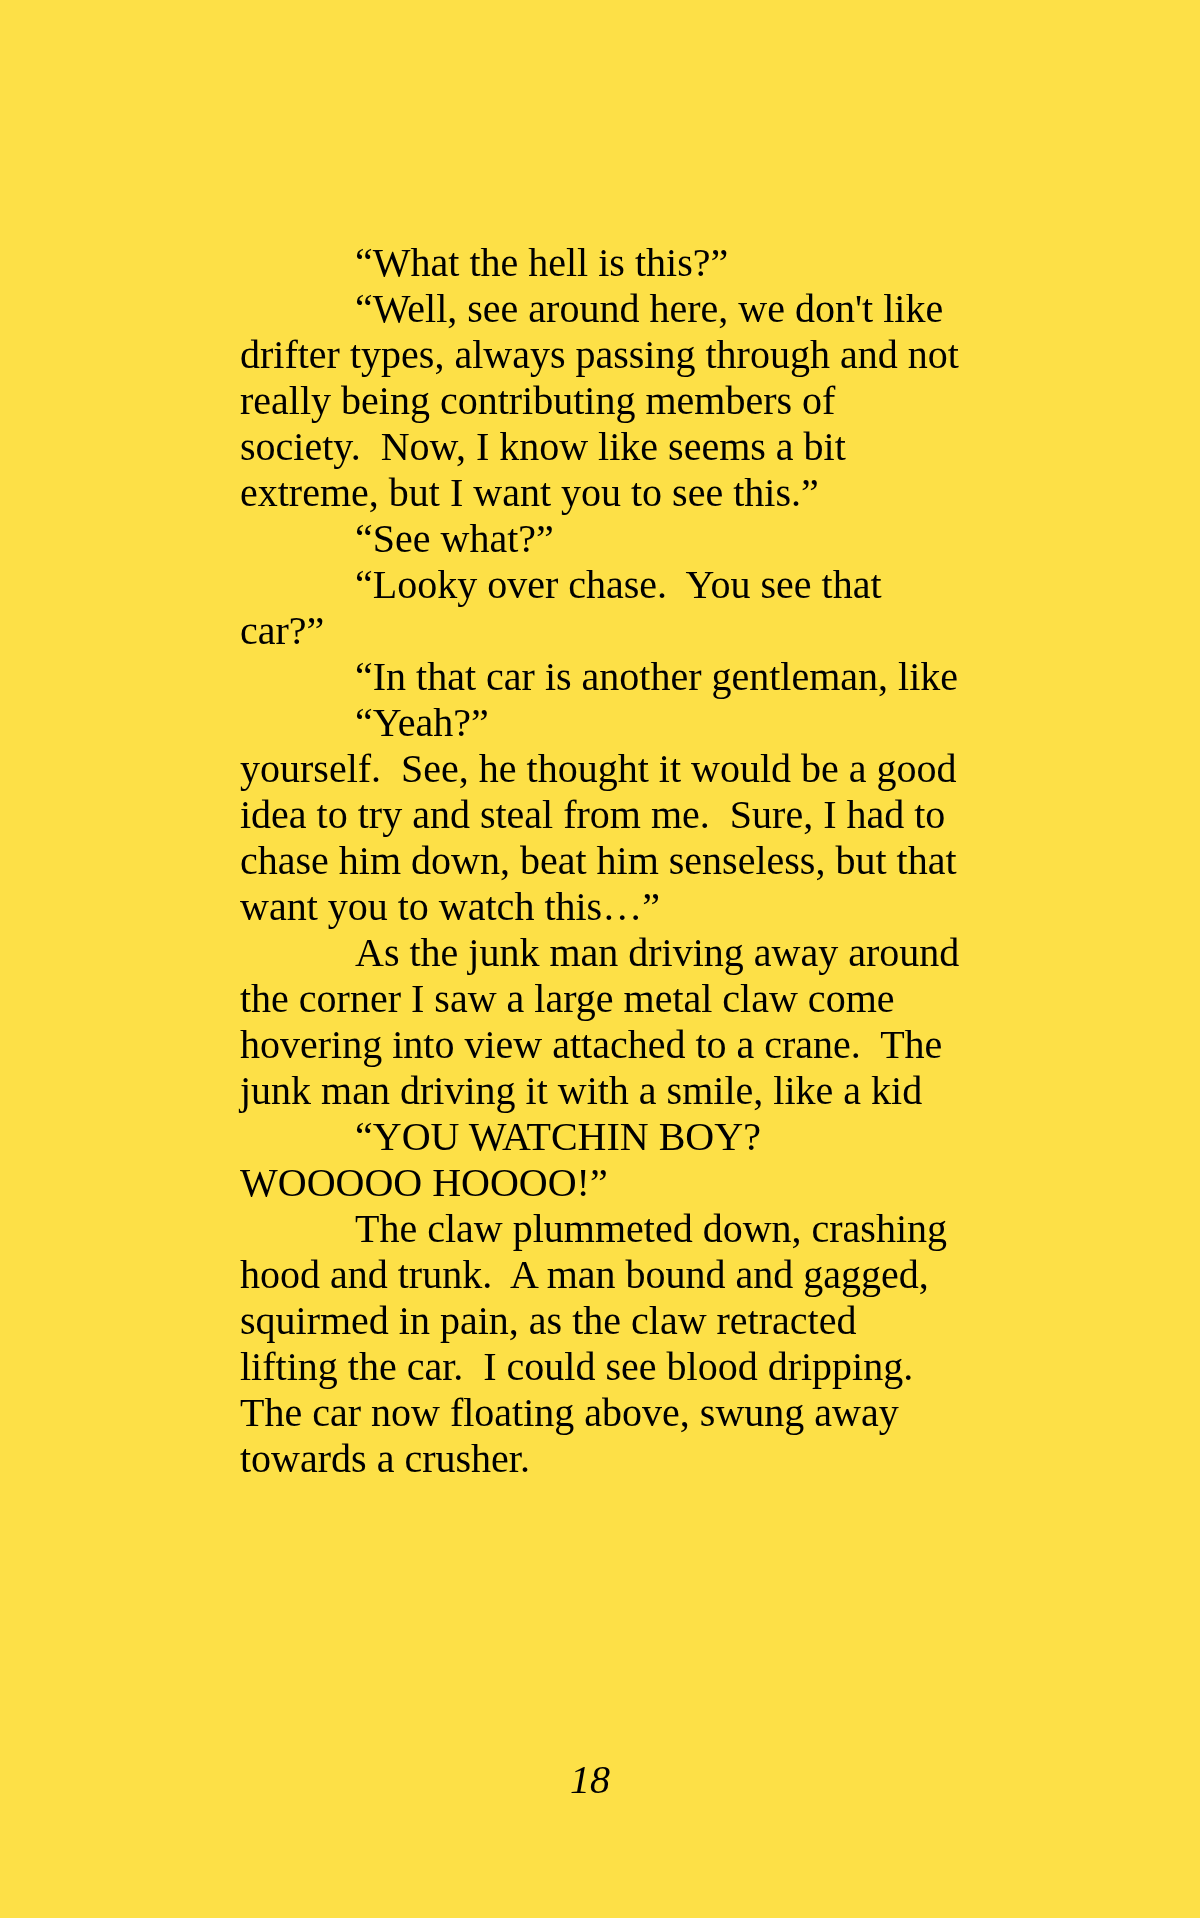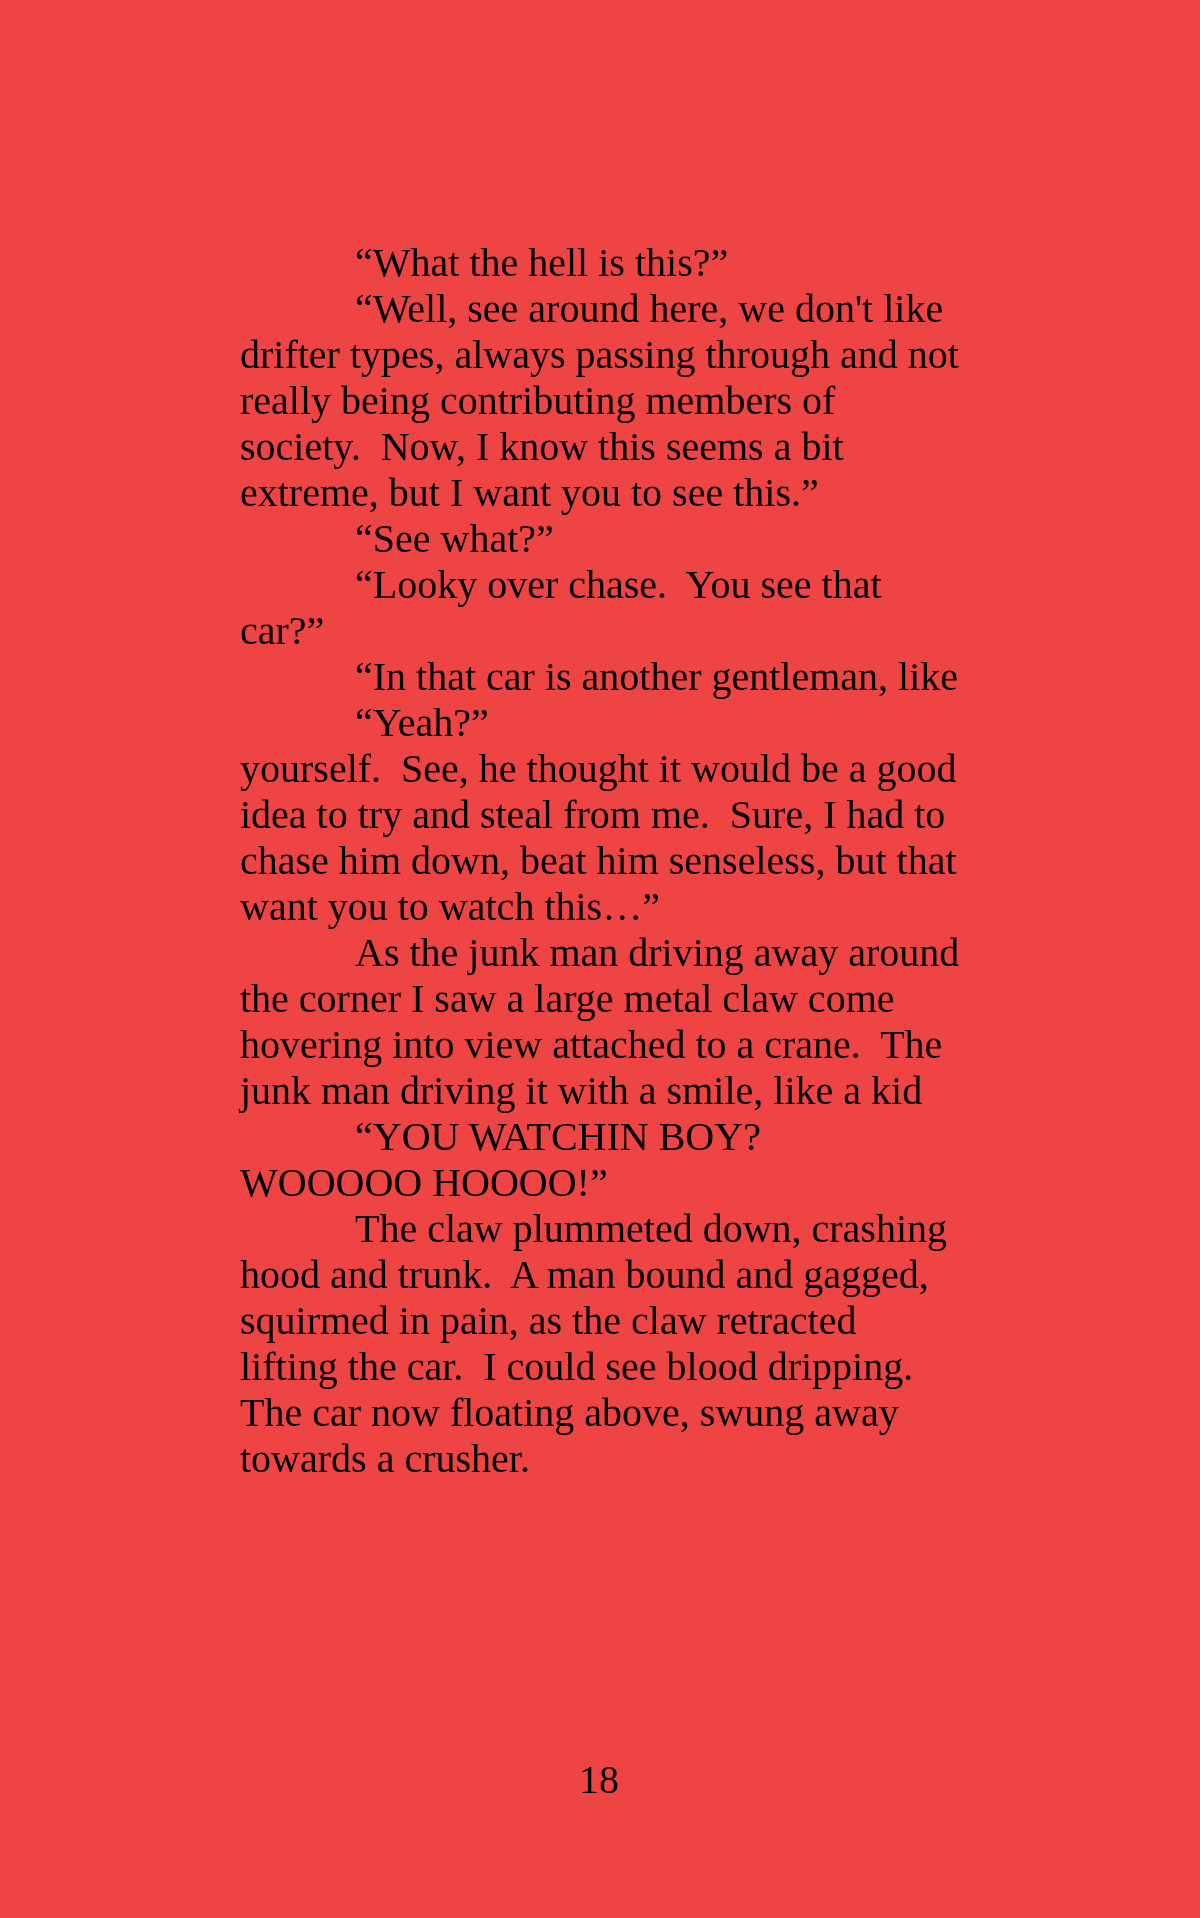--- a/index.html
+++ b/index.html
@@ -4,21 +4,21 @@
 <style>
   html, body {
     margin: 0;
     padding: 0;
     background: #ffffff;
   }
   .page {
     position: relative;
     width: 1200px;
     height: 1918px;
-    background: #ef4444;
+    background: #fde047;
     overflow: hidden;
     font-family: "Liberation Serif", "DejaVu Serif", serif;
     color: #000000;
   }
   .text-block {
     position: absolute;
     left: 240px;
     top: 240px;
     width: 740px;
     font-size: 40px;
@@ -26,39 +26,40 @@
     text-align: left;
   }
   .line {
     white-space: pre;   
   }
   .line.indent {
     padding-left: 115px; 
   }
   .footer {
     position: absolute;
-    left: 249px;
+    left: 240px;
     top: 1757px;
     width: 700px;
     font-size: 40px;
     line-height: 46px;
     text-align: center;
     white-space: pre;
+    font-style: italic;
   }
 </style>
 </head>
 <body>
 
 <div class="page">
   <div class="text-block">
       <div class="line indent">“What the hell is this?”</div>
       <div class="line indent">“Well, see around here, we don't like</div>
       <div class="line">drifter types, always passing through and not</div>
       <div class="line">really being contributing members of</div>
-      <div class="line">society.  Now, I know this seems a bit</div>
+      <div class="line">society.  Now, I know like seems a bit</div>
       <div class="line">extreme, but I want you to see this.”</div>
       <div class="line indent">“See what?”</div>
       <div class="line indent">“Looky over chase.  You see that</div>
       <div class="line">car?”</div>
       <div class="line indent">“In that car is another gentleman, like</div>
       <div class="line indent">“Yeah?”</div>
       <div class="line">yourself.  See, he thought it would be a good</div>
       <div class="line">idea to try and steal from me.  Sure, I had to</div>
       <div class="line">chase him down, beat him senseless, but that</div>
       <div class="line">want you to watch this…”</div>

